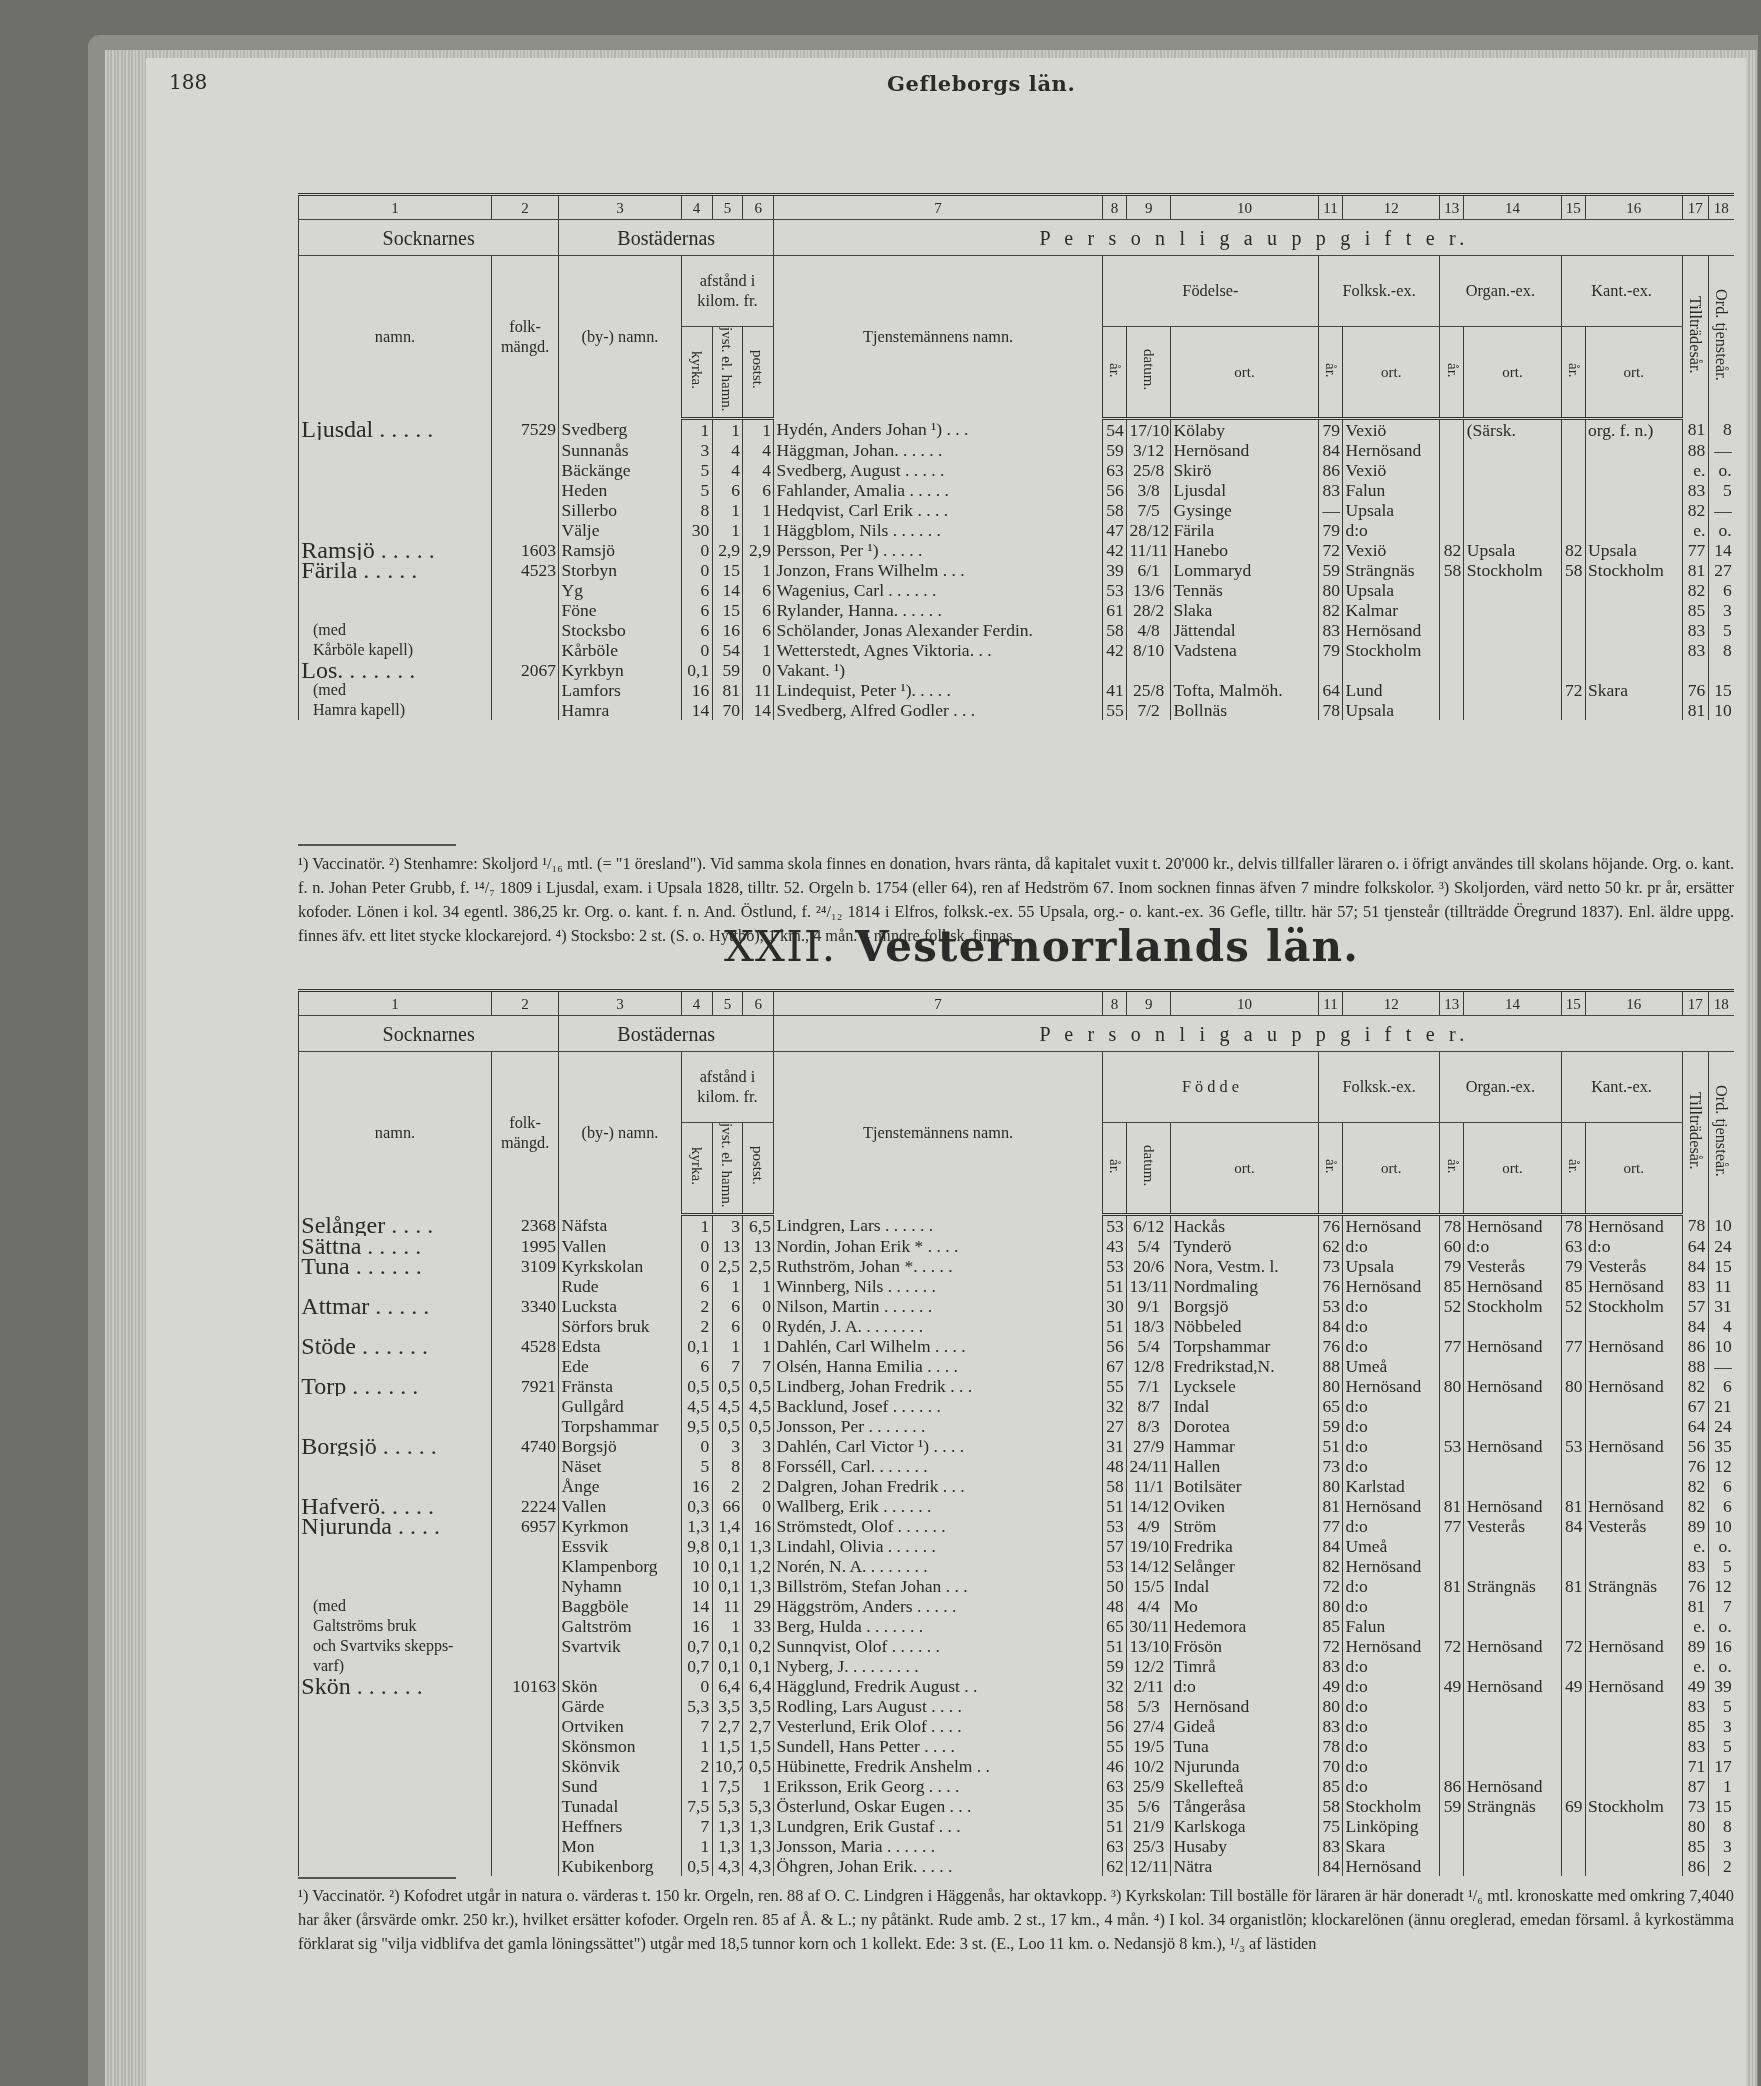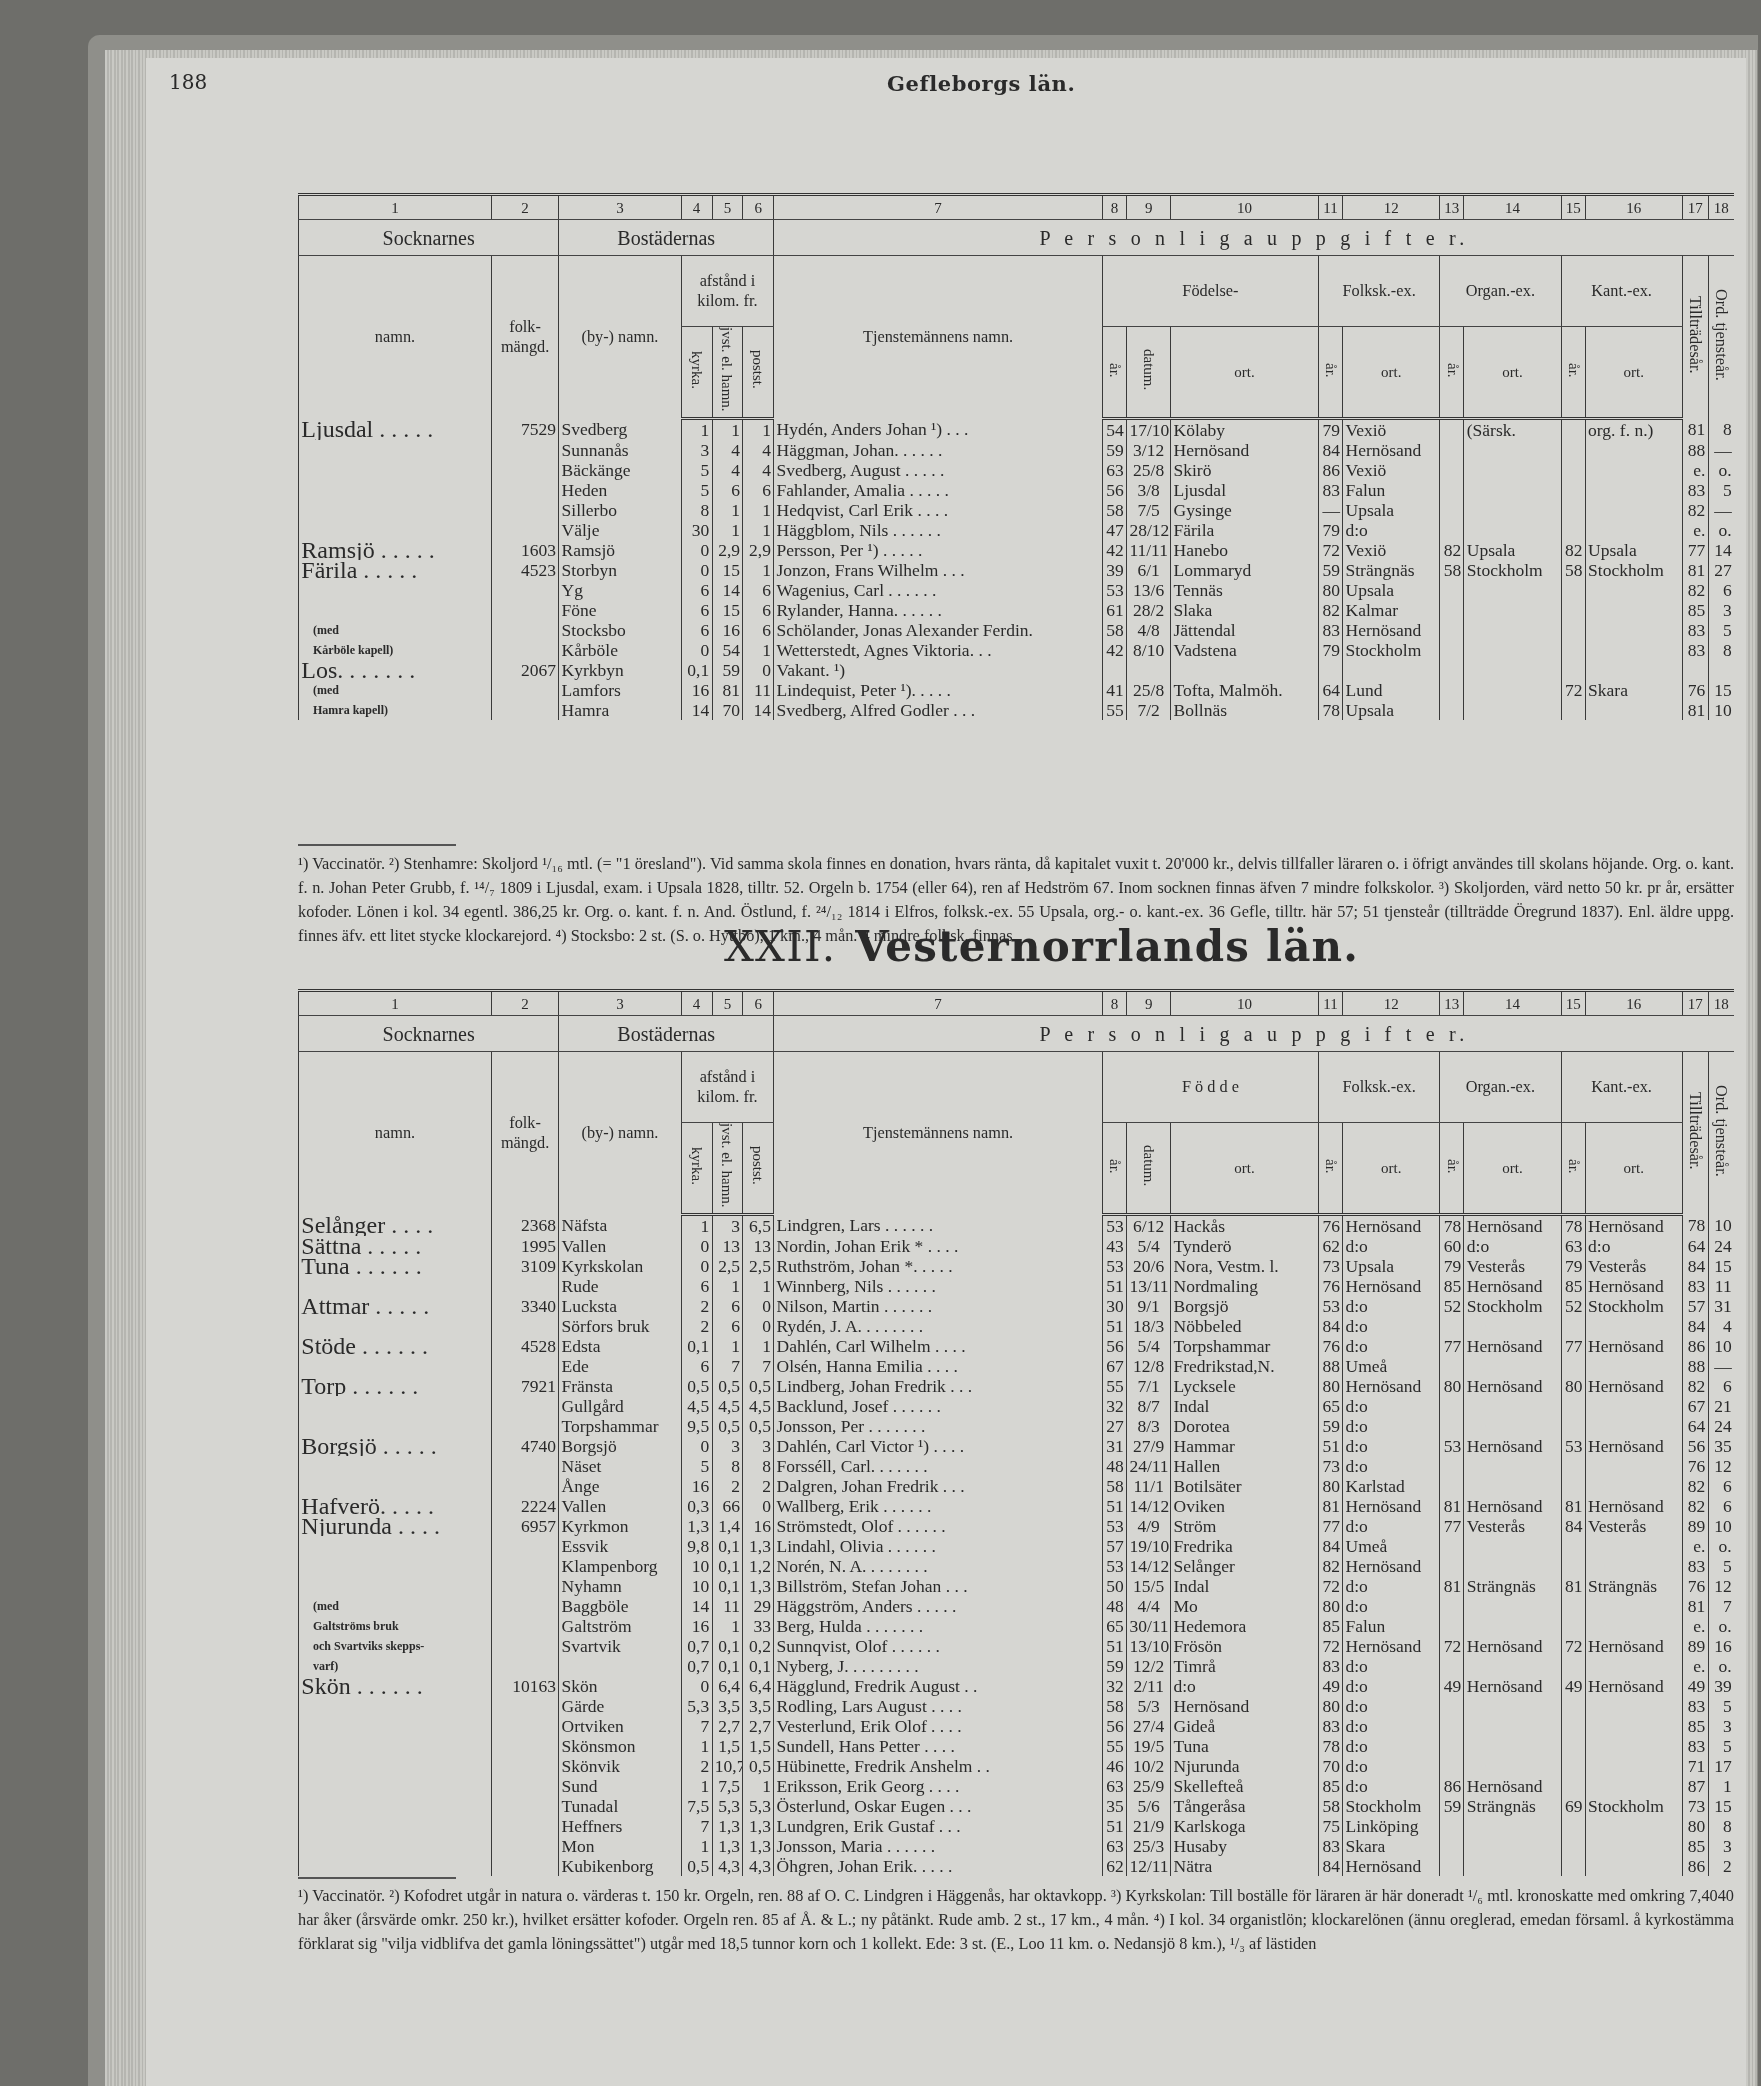--- a/index.html
+++ b/index.html
@@ -13,21 +13,21 @@
   table.reg{position:absolute;border-collapse:collapse;font-family:"Liberation Serif",serif;font-size:17.5px;table-layout:fixed;}
   table.reg td, table.reg th{border-left:1.2px solid #3a3a3a;padding:0 2.3px;white-space:nowrap;overflow:hidden;font-weight:normal;line-height:20px;}
   table.reg th{vertical-align:middle;text-align:center;}
   .colnum th{border-bottom:1.2px solid #444;height:23.4px;font-size:15px;}
   .grouphead th{border-bottom:1.2px solid #444;height:35px;font-size:20px;}
   .subhead th{height:70px;font-size:16.3px;}
   .subsub th{border-bottom:3.5px double #333;height:88px;font-size:15px;}
   .vert{writing-mode:vertical-rl;display:inline-block;}
   .top-rule{border-top:3.5px double #333;}
   td.parish{font-weight:bold;font-size:24px;text-align:left;}
-  td.parish.sub{font-weight:bold;font-size:12px;padding-left:14px;}
+  td.parish.sub{font-weight:normal;font-size:16px;padding-left:14px;}
   td.num{text-align:right;}
   td.c{text-align:center;}
   td.name{text-align:left;}
   .footnote{position:absolute;font-family:"Liberation Serif",serif;font-size:16.3px;line-height:24px;text-align:justify;}
   .section-title{position:absolute;left:724px;top:922px;font-size:42px;font-weight:bold;font-family:"DejaVu Serif",serif;letter-spacing:1.2px;}
   .section-title .roman{margin-right:19px;font-weight:normal;}
   .footrule{position:absolute;height:1.8px;background:#555;}
 </style>
 </head>
 <body>

